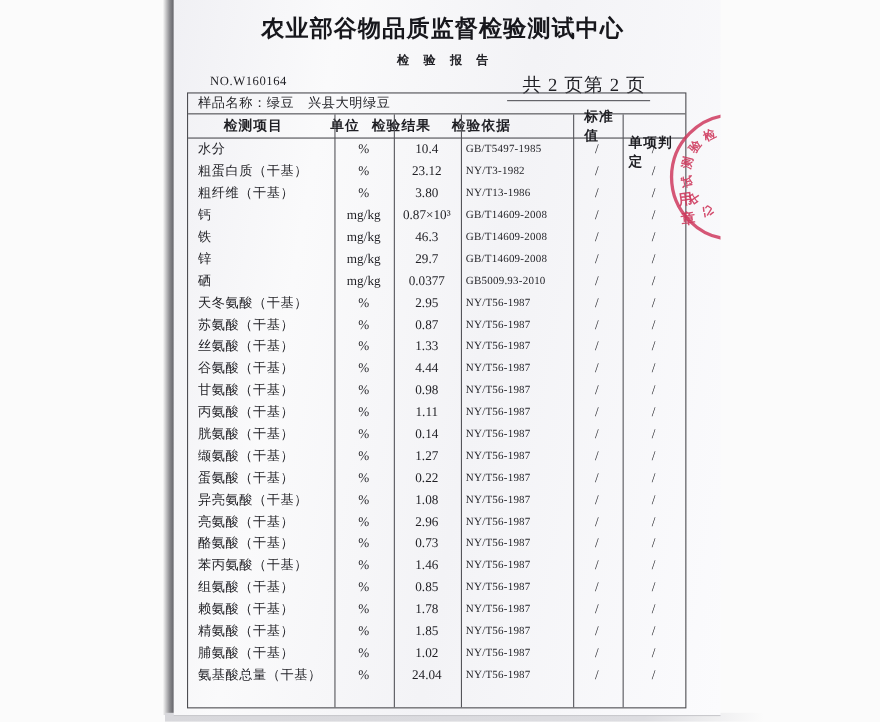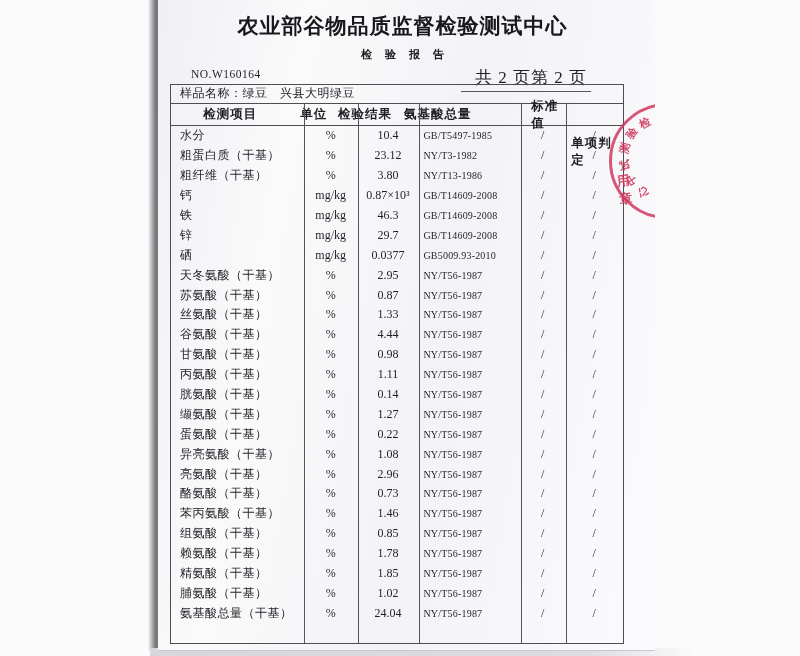--- a/index.html
+++ b/index.html
@@ -51,21 +51,21 @@
     height:18px;border-bottom:1px solid #4d4d52;
     display:flex;align-items:flex-start;padding-left:9px;
     font-size:12px;letter-spacing:0.5px;
   }
   .grid-area{position:relative;height:539px;}
   .vline{position:absolute;top:0;bottom:0;width:1px;background:#55555a;}
   .v1{left:133px;} .v2{left:187px;} .v3{left:248px;} .v4{left:350px;} .v5{left:395px;}
   .header-row{
     height:21px;display:flex;border-bottom:1px solid #4d4d52;
     font-family:"Liberation Sans","DejaVu Sans",sans-serif;
-    font-size:12.5px;font-weight:700;letter-spacing:1px;
+    font-size:12.5px;font-weight:700;letter-spacing:1px;align-items:center;
   }
   .hcell{display:flex;align-items:center;justify-content:center;}
   .tbody{display:flex;flex-direction:column;}
   .trow{height:19.9px;display:flex;}
   .cell{display:flex;align-items:center;font-size:12px;}
   .c1{width:133px;padding-left:9px;box-sizing:border-box;letter-spacing:0.5px;}
   .c2{width:54px;justify-content:center;}
   .c3{width:61px;justify-content:center;}
   .c4{width:102px;padding-left:5px;box-sizing:border-box;font-size:10px;letter-spacing:0.2px;}
   .c5{width:45px;justify-content:center;}
@@ -111,21 +111,21 @@
     <div class="grid-area">
       <div class="vline v1"></div>
       <div class="vline v2"></div>
       <div class="vline v3"></div>
       <div class="vline v4"></div>
       <div class="vline v5"></div>
       <div class="header-row">
         <div class="hcell hc1">检测项目</div>
         <div class="hcell hc2">单位</div>
         <div class="hcell hc3">检验结果</div>
-        <div class="hcell hc4">氨基酸总量</div>
+        <div class="hcell hc4">检验依据</div>
         <div class="hcell hc5">标准值</div>
         <div class="hcell hc6">单项判定</div>
       </div>
       <div class="tbody">
           <div class="trow">
             <div class="cell c1">水分</div>
             <div class="cell c2">%</div>
             <div class="cell c3">10.4</div>
             <div class="cell c4">GB/T5497-1985</div>
             <div class="cell c5">/</div>

